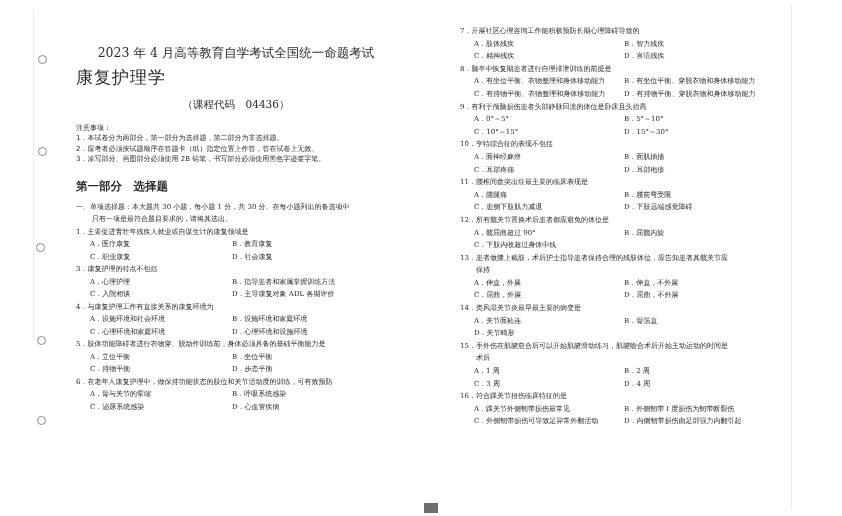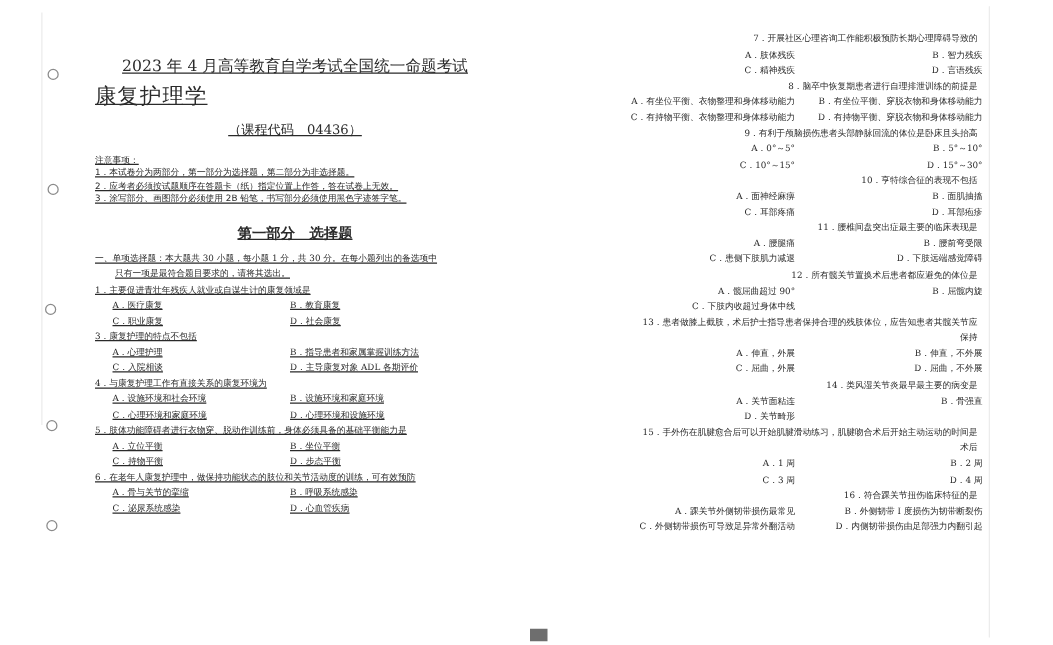--- a/index.html
+++ b/index.html
@@ -20,29 +20,29 @@
     }
     .hole {
       position: absolute; width: 7px; height: 7px; border: 1px solid #8a8a8a;
       border-radius: 50%; background: #fff;
     }
     .page-marker {
       position: absolute; left: 424px; top: 503px; width: 14px; height: 10px;
       background: #6e6e6e;
     }
     .col { position: absolute; font-size: 7.2px; line-height: 12px; }
-    .col-left { left: 76px; top: 40px; width: 330px; text-decoration: underline; }
-    .col-right { left: 472px; top: 25px; width: 310px; text-align: right; }
+    .col-left { left: 76px; top: 40px; width: 330px; }
+    .col-right { left: 460px; top: 25px; width: 310px; }
 
     .exam-title { text-align: center; font-size: 12.5px; line-height: 16px; margin: 5px 0 0 0; width: 320px; }
     .course-title { text-align: left; font-size: 17px; line-height: 20px; margin-top: 6px; width: 320px; letter-spacing: 1px; }
     .course-code { text-align: center; font-size: 10.5px; line-height: 14px; margin-top: 10px; width: 320px; }
     .notice-head { margin-top: 12px; font-size: 7px; line-height: 10px; font-family: "DejaVu Sans", "Liberation Sans", sans-serif; }
     .notice-item { font-size: 7px; line-height: 10.5px; font-family: "DejaVu Sans", "Liberation Sans", sans-serif; }
-    .part-title { text-align: center; font-size: 11.5px; line-height: 14px; margin-top: 14px; width: 320px; font-weight: bold; }
+    .part-title { text-align: left; font-size: 11.5px; line-height: 14px; margin-top: 14px; width: 320px; font-weight: bold; }
     .section-intro { margin-top: 8px; font-size: 7px; line-height: 12.5px; }
     .section-intro .l2 { padding-left: 16px; }
 
     .q { margin-top: 0; }
     .q-stem { font-size: 7px; line-height: 12.5px; }
     .q-stem .cont { display: block; padding-left: 16px; }
     .opts { display: grid; grid-template-columns: 142px 150px; padding-left: 14px; }
     .opts.single { grid-template-columns: 300px; }
     .opt { font-size: 7px; line-height: 12.5px; white-space: nowrap; }
     .col-right .opts { grid-template-columns: 150px 150px; }

